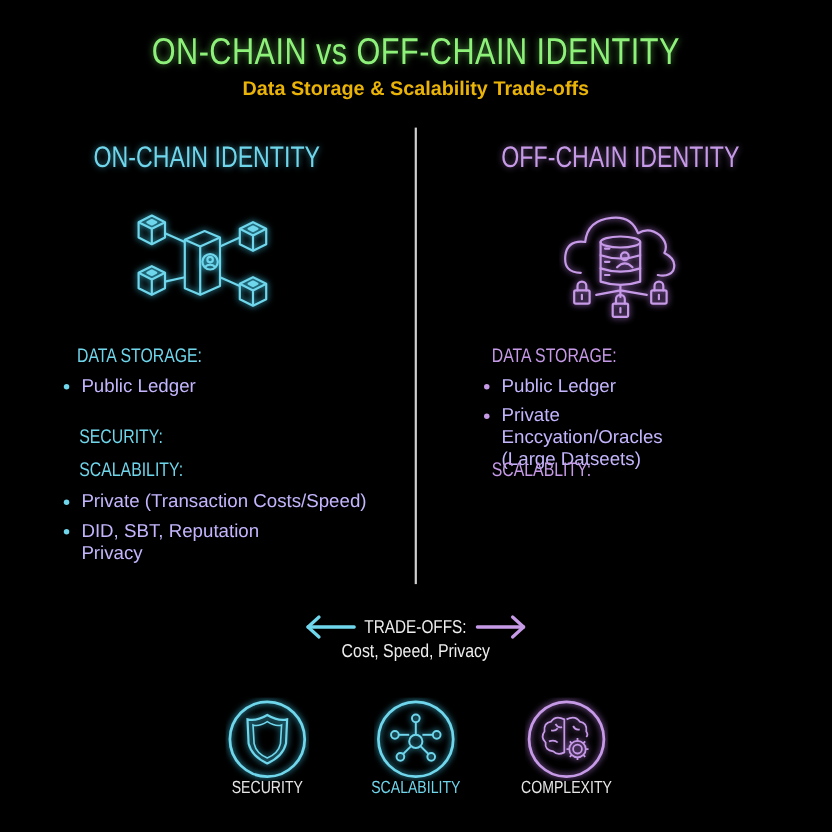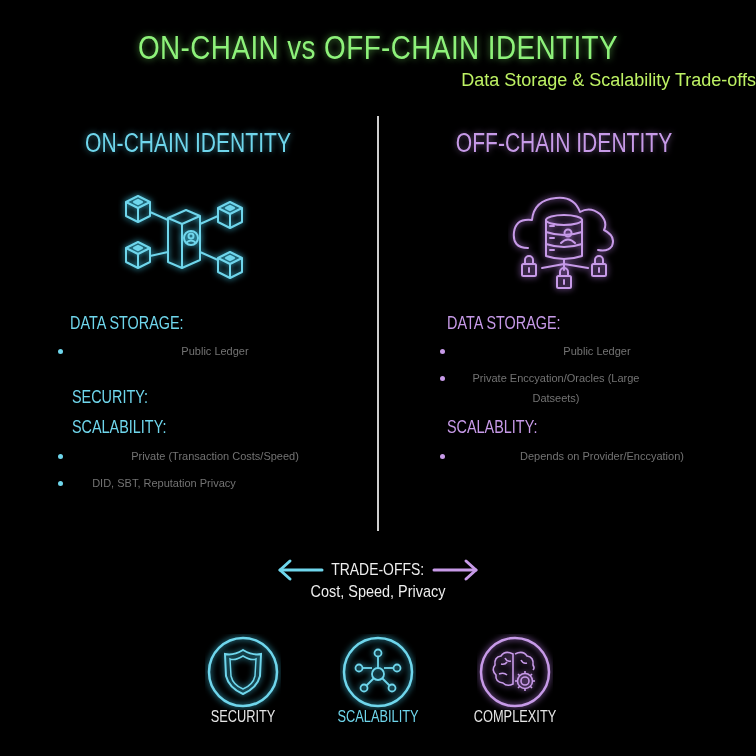--- a/index.html
+++ b/index.html
@@ -1,27 +1,27 @@
 <!DOCTYPE html>
 <html><head>
 <meta charset="utf-8">
 <style>
   html, body { margin: 0; padding: 0; background: #000; }
   body { width: 756px; height: 756px; position: relative; overflow: hidden; font-family: "Liberation Sans", sans-serif; color: #e8e8e8; }
   .title { position: absolute; top: 28px; left: 0; width: 756px; text-align: center; font-family: "Liberation Sans Narrow", "Liberation Sans", sans-serif; font-size: 34px; font-weight: 400; color: #8ef27a; text-shadow: 0 0 8px rgba(120,230,100,0.65); transform: scaleX(0.82); transform-origin: center; letter-spacing: 0.5px; }
-  .subtitle { position: absolute; top: 70px; left: 0; width: 756px; text-align: right; font-size: 18px; color: #bef264; }
+  .subtitle { position: absolute; top: 70px; left: 0; width: 756px; text-align: center; font-size: 18px; color: #eab308; font-weight: bold; }
   .divider { position: absolute; left: 377px; top: 116px; width: 2px; height: 415px; background: #cfcfcf; }
   .col-title { position: absolute; top: 128px; width: 360px; text-align: center; font-family: "Liberation Sans", sans-serif; font-size: 27px; transform: scaleX(0.78); transform-origin: center; }
   .col-title.left { left: 8px; color: #6fd6ec; text-shadow: 0 0 7px rgba(90,210,240,0.6); }
   .col-title.right { left: 384px; color: #c79ae8; text-shadow: 0 0 7px rgba(200,150,240,0.55); }
   .hero { position: absolute; }
   .sec-label { position: absolute; font-size: 18px; font-family: "Liberation Sans", sans-serif; transform: scaleX(0.8); transform-origin: left center; white-space: nowrap; }
   .cyan { color: #6fd6ec; }
   .violet { color: #c79ae8; }
-  ul.bul { position: absolute; margin: 0; padding: 0; list-style: none; font-size: 11px; line-height: 20px; color: #737373; text-align: center; }
+  ul.bul { position: absolute; margin: 0; padding: 0; list-style: none; font-size: 17px; line-height: 20px; color: #c4b5fd; }
   ul.bul li { position: relative; padding-left: 18px; margin-bottom: 7px; }
   ul.bul li .dot { position: absolute; left: 2px; top: 8px; width: 5px; height: 5px; border-radius: 50%; }
   .trade { position: absolute; top: 560px; left: 0; width: 756px; text-align: center; }
   .trade .t1 { font-size: 17px; color: #eee; display: inline-block; transform: scaleX(0.82); }
   .trade .t2 { font-size: 17px; color: #eee; display: block; margin-top: 2px; transform: scaleX(0.85); }
   .arrow { position: absolute; top: 560px; }
   .bottom-icon { position: absolute; top: 634px; width: 76px; height: 76px; }
   .bottom-label { position: absolute; top: 708px; width: 120px; text-align: center; font-size: 16px; transform: scaleX(0.8); transform-origin: center; }
 </style>
 </head>
@@ -108,21 +108,20 @@
   </g>
 </svg>
 
 <div class="sec-label violet" style="left:447px; top:313px;">DATA STORAGE:</div>
 <ul class="bul" style="left:438px; top:341px; width:300px;">
   <li><span class="dot" style="background:#c79ae8"></span><span>Public Ledger</span></li>
   <li style="width:200px"><span class="dot" style="background:#c79ae8"></span><span>Private Enccyation/Oracles (Large Datseets)</span></li>
 </ul>
 <div class="sec-label violet" style="left:447px; top:417px;">SCALABLITY:</div>
 <ul class="bul" style="left:438px; top:446px; width:310px;">
-  <li><span class="dot" style="background:#c79ae8"></span><span>Depends on Provider/Enccyation)</span></li>
 </ul>
 
 <svg class="arrow" style="left:276px; top:558px;" width="50" height="24" viewBox="0 0 50 24">
   <g fill="none" stroke="#6fd6ec" stroke-width="3" stroke-linecap="round" stroke-linejoin="round">
       <path d="M46 12 H4"></path>
       <path d="M14 3 L4 12 L14 21"></path>
     </g>
 </svg>
 <svg class="arrow" style="left:430px; top:558px;" width="50" height="24" viewBox="0 0 50 24">
   <g fill="none" stroke="#c79ae8" stroke-width="3" stroke-linecap="round" stroke-linejoin="round">

